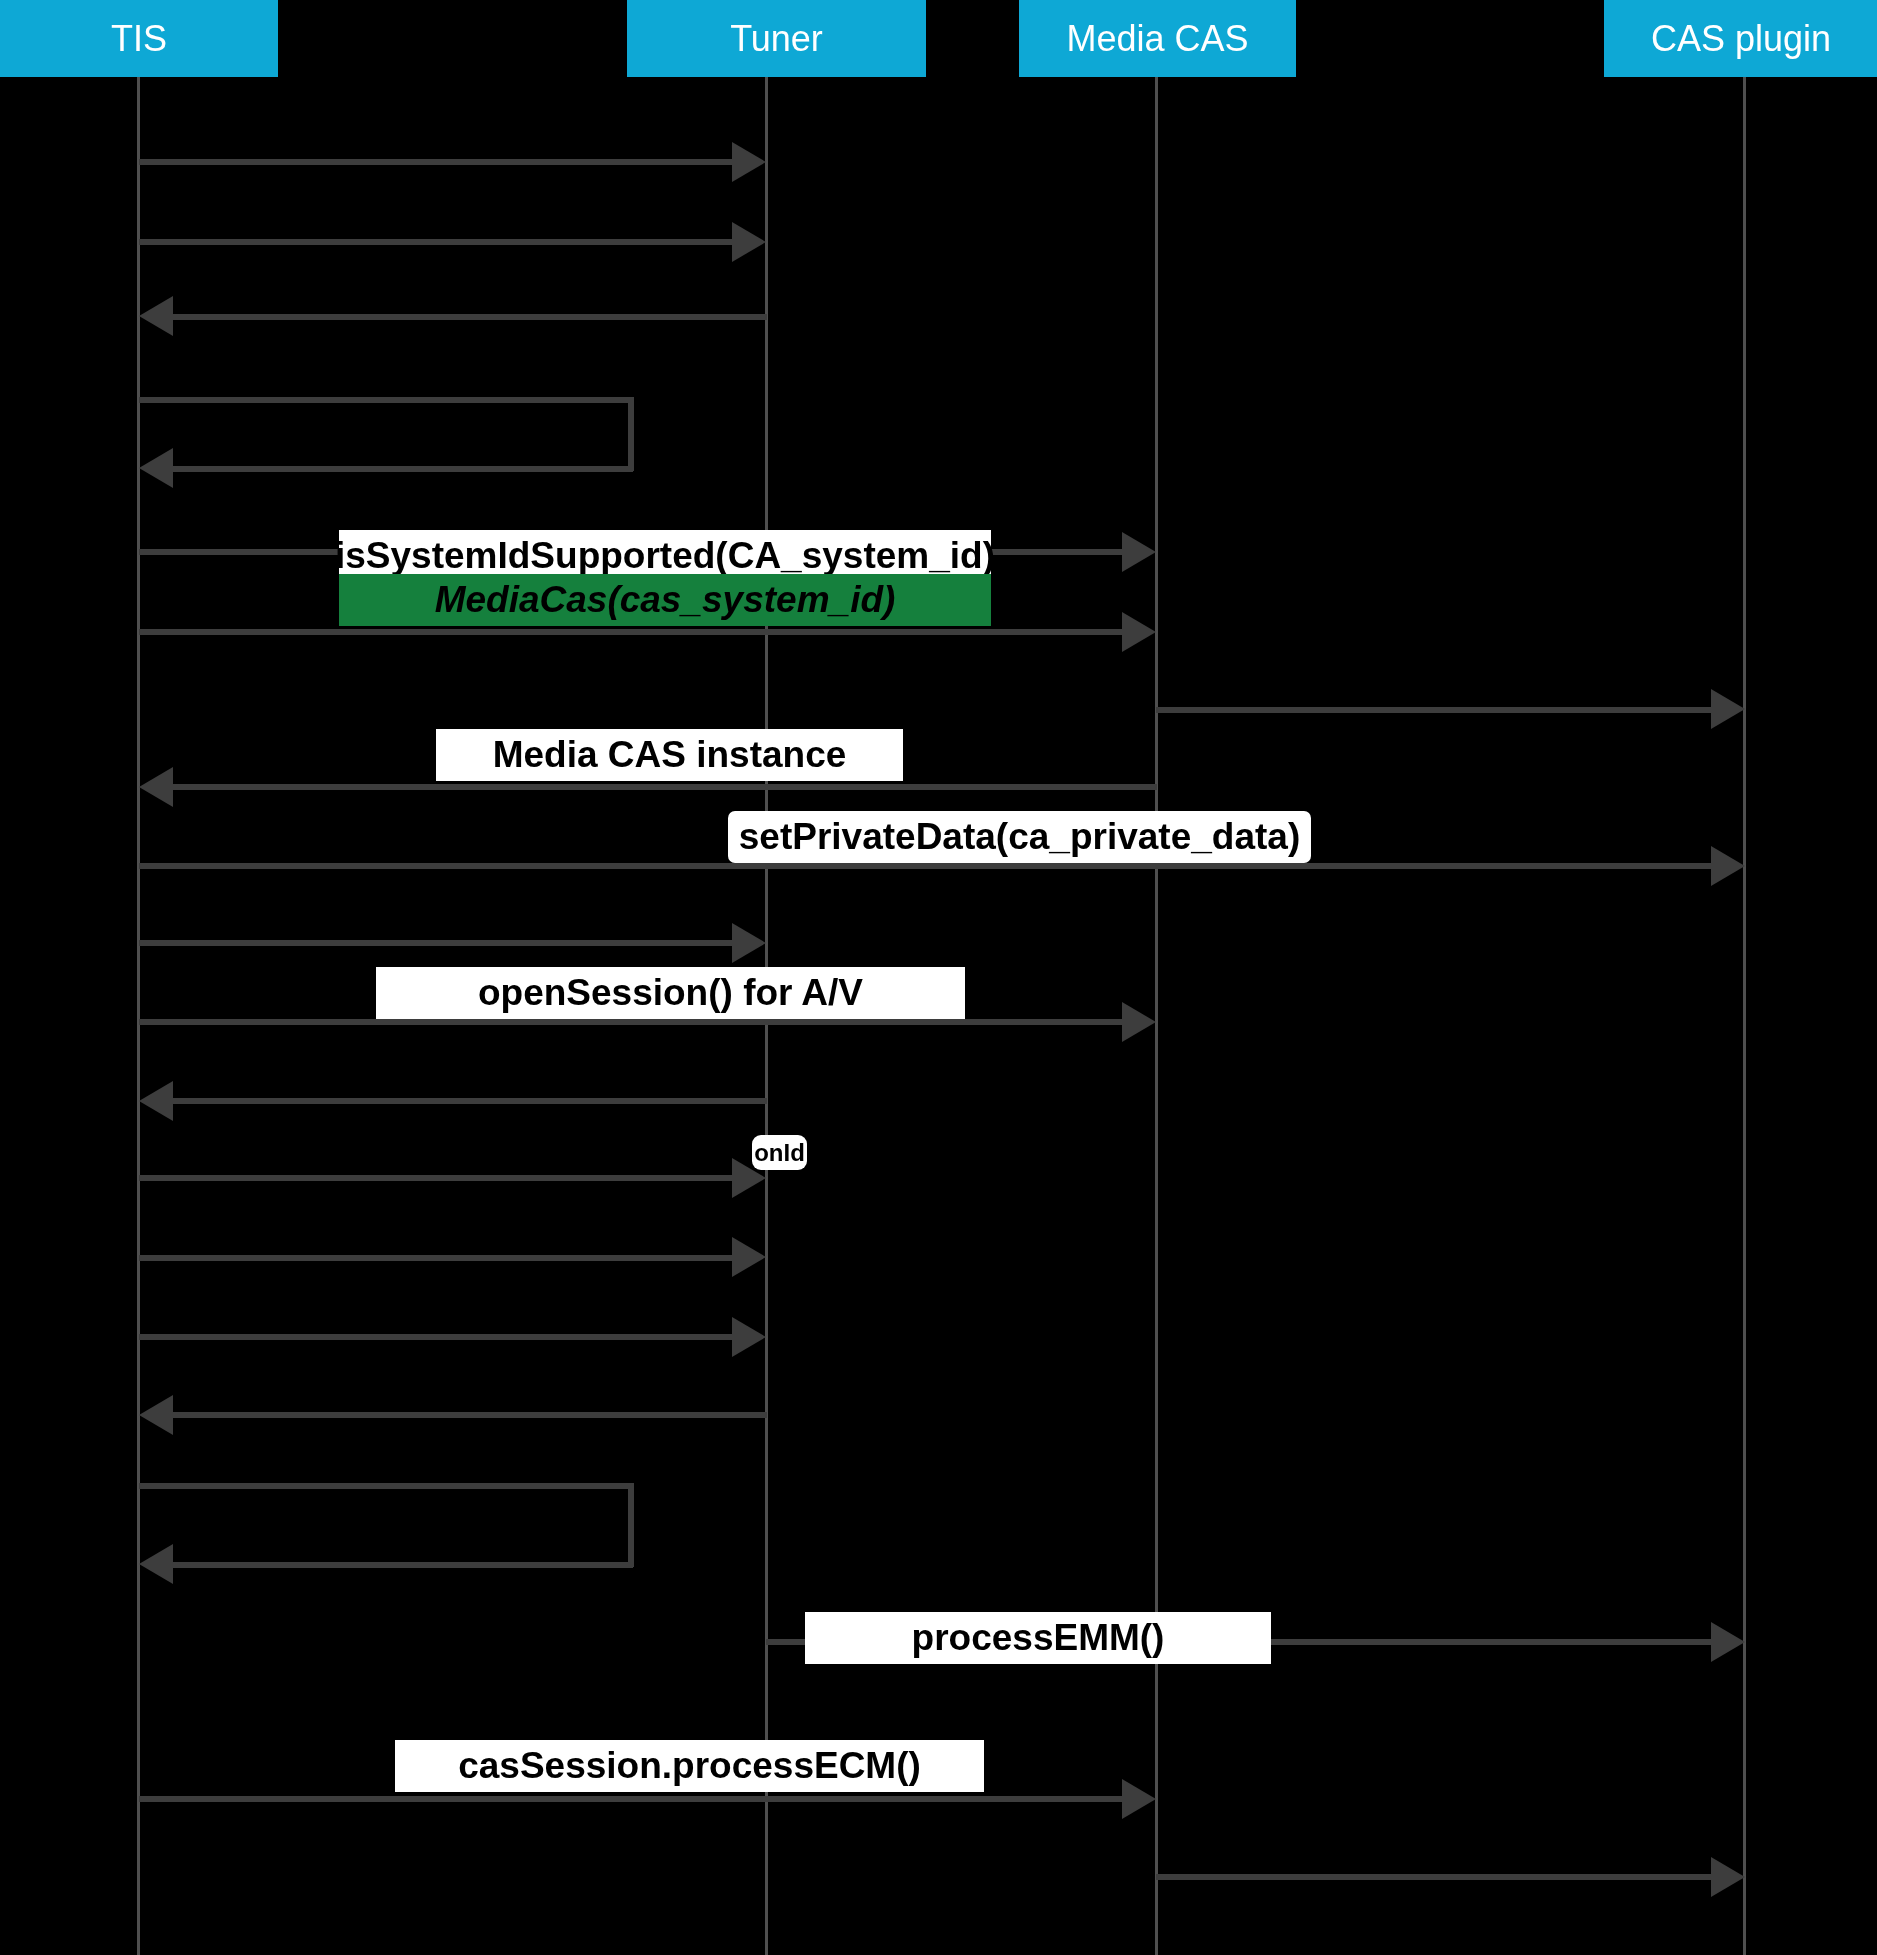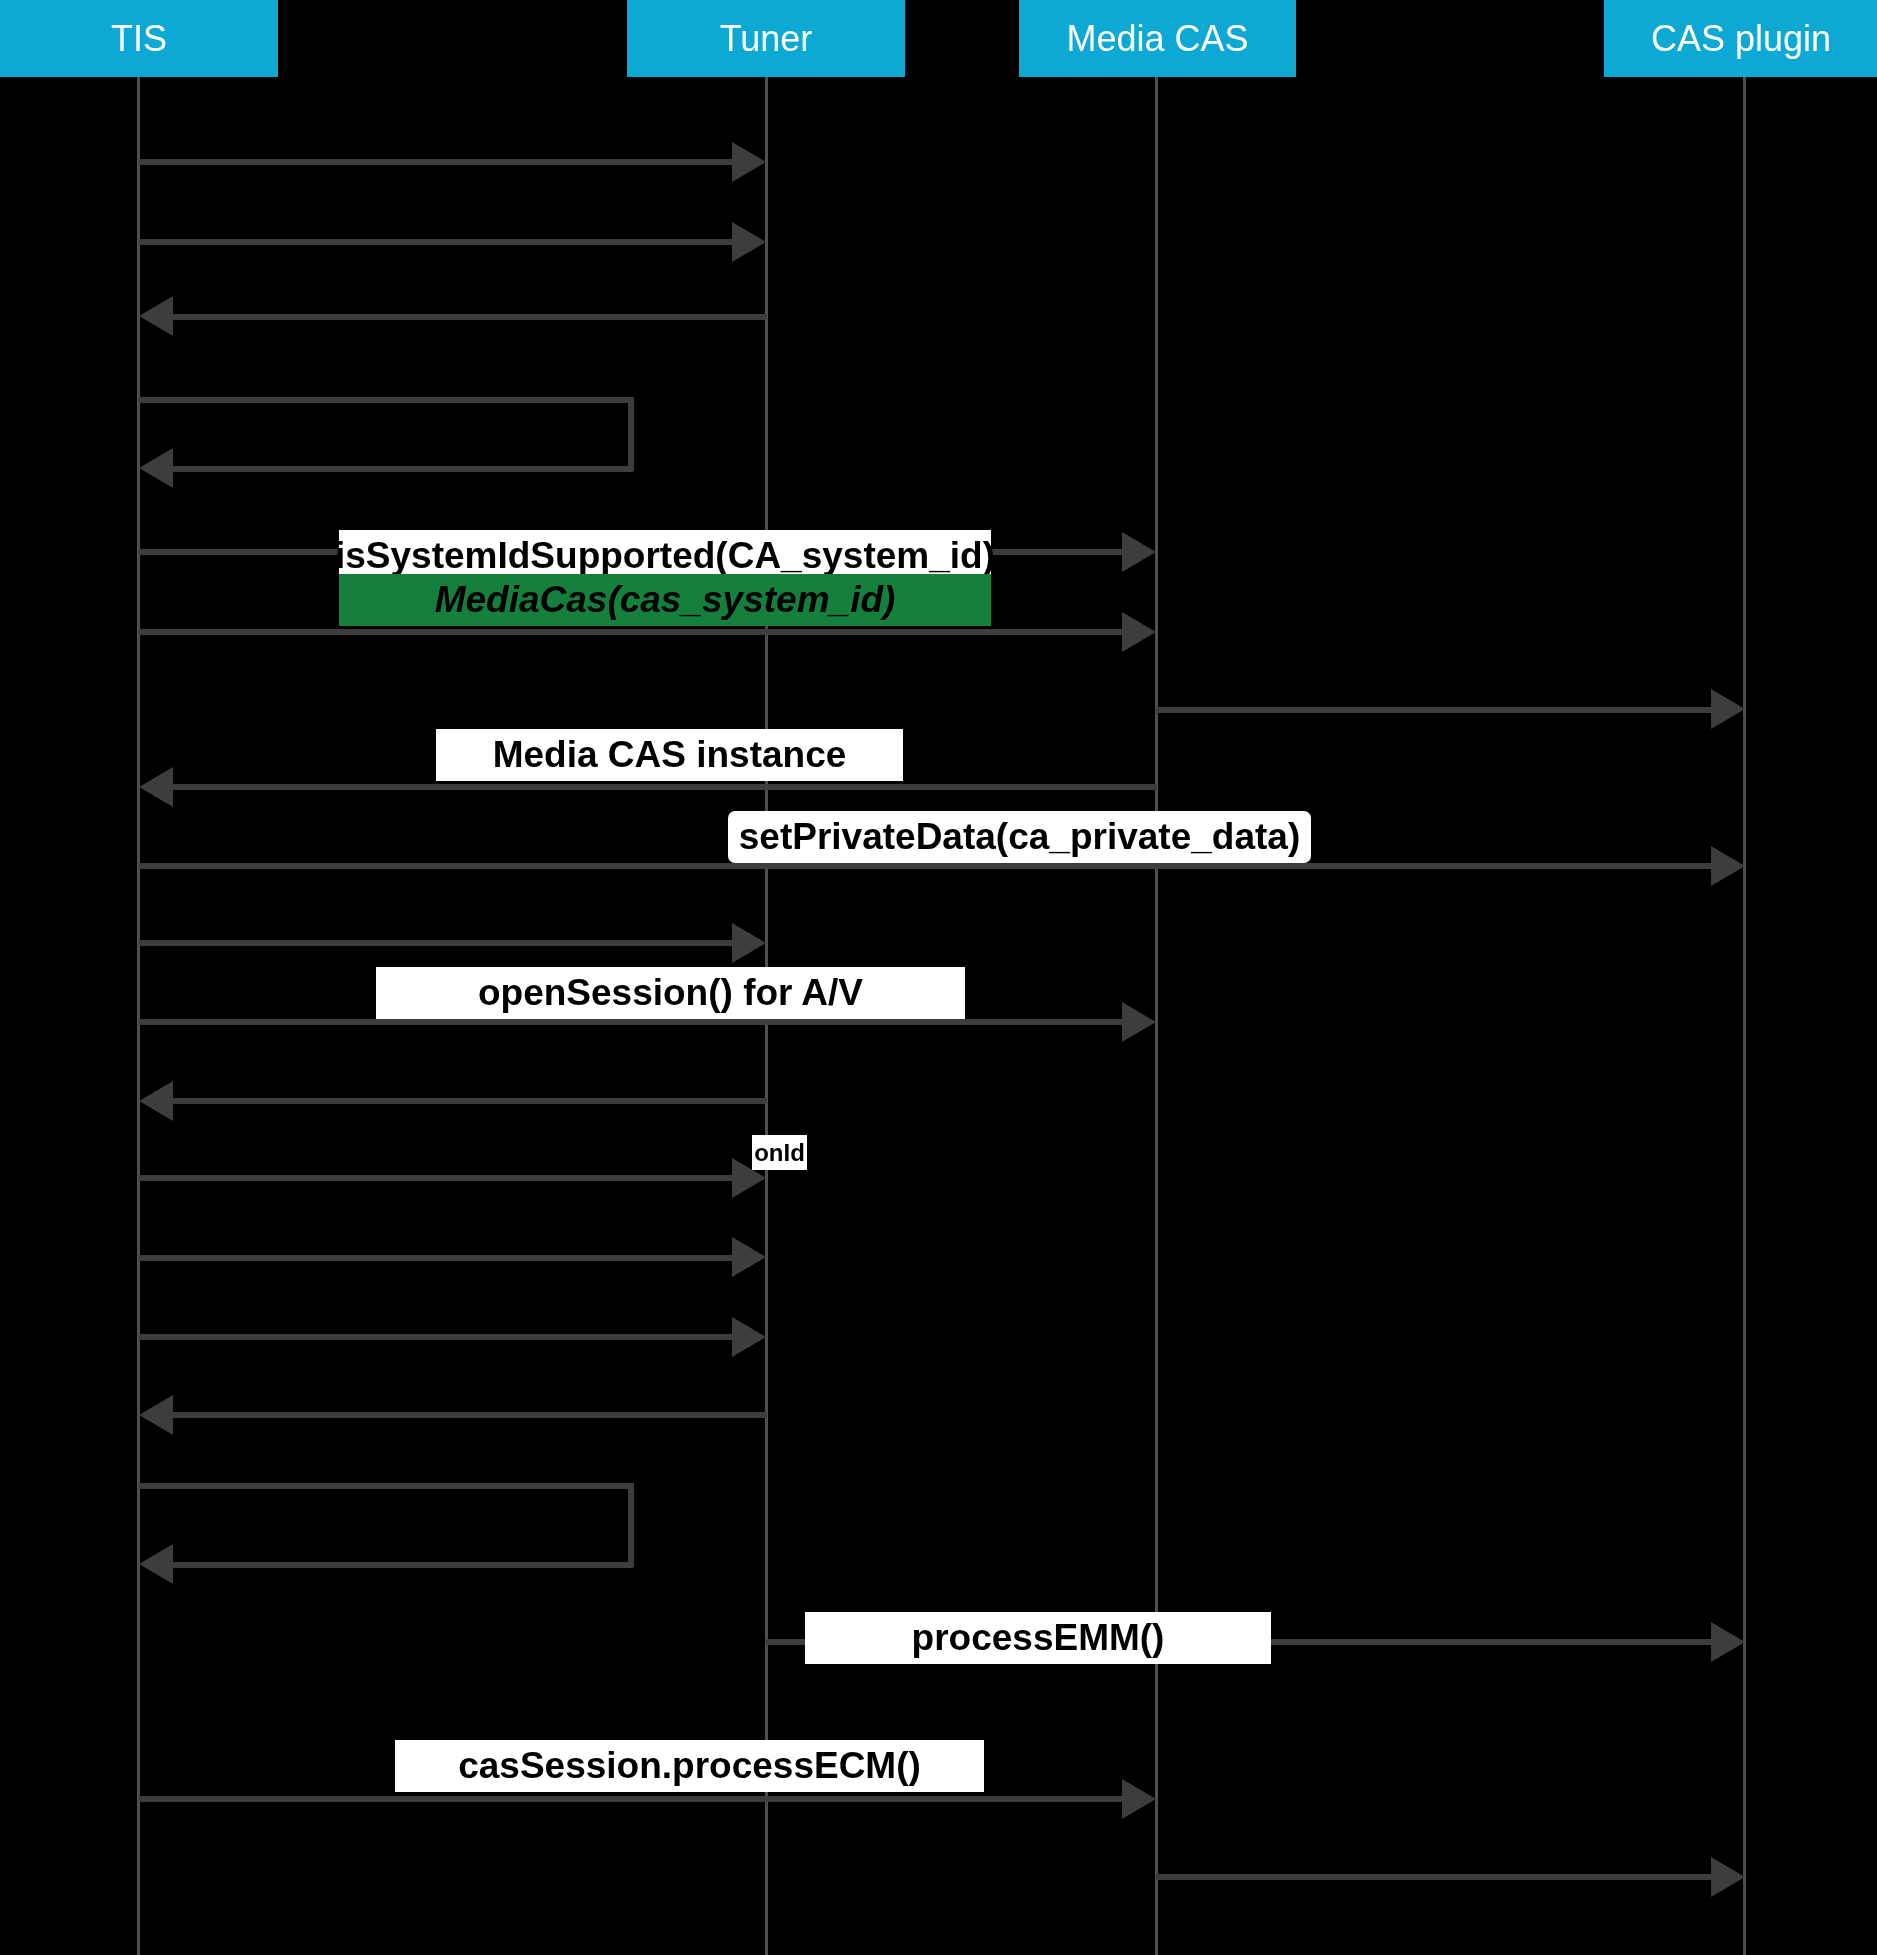--- a/index.html
+++ b/index.html
@@ -8,21 +8,21 @@
   .actor-box{position:absolute;display:flex;align-items:center;justify-content:center;
              color:#fff;font-weight:400;font-size:36px;z-index:4;}
   .lifeline{position:absolute;width:3.1px;z-index:1;}
   .msg-line{position:absolute;height:6.3px;z-index:2;}
   .loop-seg{position:absolute;z-index:2;}
   .head{position:absolute;width:0;height:0;z-index:2;}
   .head.right{border-top:20.3px solid transparent;border-bottom:20.3px solid transparent;}
   .head.left{border-top:20.3px solid transparent;border-bottom:20.3px solid transparent;}
   .msg-label{position:absolute;display:flex;align-items:center;justify-content:center;
              font-weight:700;font-size:37px;white-space:nowrap;z-index:3;}
-  .msg-label.small{font-size:24px;}
+  .msg-label.small{font-size:24px;border-radius:9px;}
 </style>
 </head>
 <body>
 
 <div class="canvas" id="diagram-root">
     <div class="lifeline" style="left: 137px; top: 77px; height: 1879px; background: rgb(79, 79, 79);"></div>
     <div class="lifeline" style="left: 765px; top: 77px; height: 1879px; background: rgb(79, 79, 79);"></div>
     <div class="lifeline" style="left: 1155px; top: 77px; height: 1879px; background: rgb(79, 79, 79);"></div>
     <div class="lifeline" style="left: 1743px; top: 77px; height: 1879px; background: rgb(79, 79, 79);"></div>
     <div class="msg-line" style="left: 139px; top: 159px; width: 599px; background: rgb(61, 61, 61);"></div>
@@ -71,17 +71,17 @@
     <div class="head left" style="left: 139px; top: 1544px; border-right: 34px solid rgb(61, 61, 61);"></div>
     <div class="msg-line" style="left: 766px; top: 1639px; width: 949px; background: rgb(61, 61, 61);"></div>
     <div class="head right" style="left: 1711px; top: 1622px; border-left: 34px solid rgb(61, 61, 61);"></div>
     <div class="msg-label" style="left: 805px; top: 1612px; width: 466px; height: 52px; background: rgb(255, 255, 255); color: rgb(0, 0, 0);">processEMM()</div>
     <div class="msg-line" style="left: 139px; top: 1796px; width: 989px; background: rgb(61, 61, 61);"></div>
     <div class="head right" style="left: 1122px; top: 1779px; border-left: 34px solid rgb(61, 61, 61);"></div>
     <div class="msg-label" style="left: 395px; top: 1740px; width: 589px; height: 52px; background: rgb(255, 255, 255); color: rgb(0, 0, 0);">casSession.processECM()</div>
     <div class="msg-line" style="left: 1156px; top: 1874px; width: 560px; background: rgb(61, 61, 61);"></div>
     <div class="head right" style="left: 1711px; top: 1857px; border-left: 34px solid rgb(61, 61, 61);"></div>
     <div class="actor-box" style="left: 0px; width: 278px; top: 0px; height: 77px; background: rgb(14, 168, 213); color: rgb(255, 255, 255);">TIS</div>
-    <div class="actor-box" style="left: 627px; width: 278px; top: 0px; height: 77px; background: rgb(14, 168, 213); color: rgb(255, 255, 255);">Tuner</div>
+    <div class="actor-box" style="left: 627px; width: 299px; top: 0px; height: 77px; background: rgb(14, 168, 213); color: rgb(255, 255, 255);">Tuner</div>
     <div class="actor-box" style="left: 1019px; width: 277px; top: 0px; height: 77px; background: rgb(14, 168, 213); color: rgb(255, 255, 255);">Media CAS</div>
     <div class="actor-box" style="left: 1604px; width: 274px; top: 0px; height: 77px; background: rgb(14, 168, 213); color: rgb(255, 255, 255);">CAS plugin</div>
   </div>
 
 
 </body></html>

